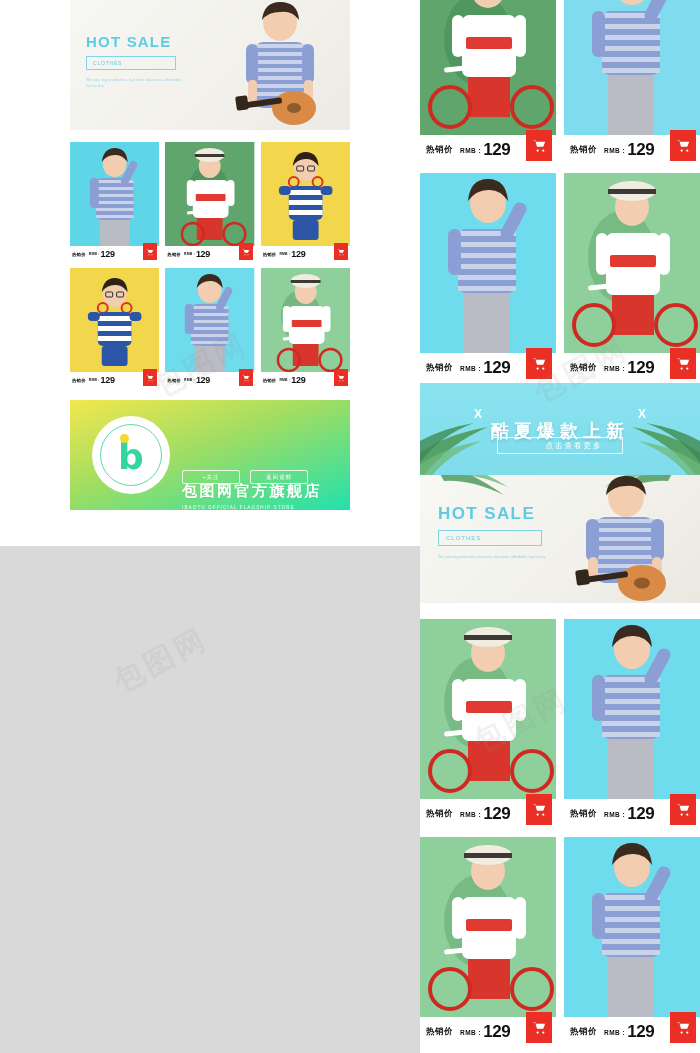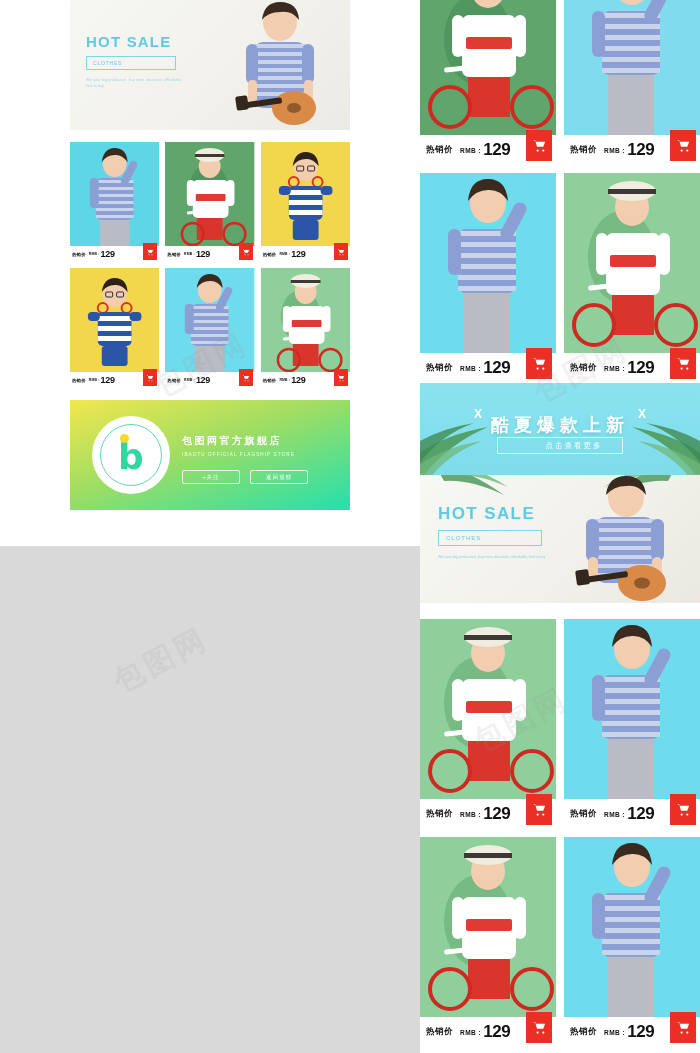--- a/index.html
+++ b/index.html
@@ -85,22 +85,23 @@
   .logo-b {
     font-size:36px; font-weight:bold; color:#33d6a0;
     font-family:"DejaVu Sans", sans-serif; line-height:1; margin-top:4px;
   }
   .logo-dot {
     position:absolute; left:19px; top:9px; width:9px; height:9px;
     border-radius:50%; background:#f5d92e;
   }
   .store-txt { position:absolute; left:112px; top:34px; width:160px; }
   .store-cn {
-    font-size:10px; color:#ffffff; letter-spacing:2.5px; font-weight:bold;
+    font-size:15px; color:#ffffff; letter-spacing:2.5px; font-weight:bold;
     text-shadow:0 1px 1px rgba(0,0,0,.06);
+    margin-top:48px;
   }
   .store-en { font-size:4.6px; color:#f4fff4; letter-spacing:1.1px; margin-top:4px; }
   .store-btns { position:absolute; left:112px; top:70px; display:flex; gap:10px; }
   .sbtn {
     width:58px; height:14px; border:1px solid rgba(255,255,255,.85);
     border-radius:2px; color:#fff; font-size:5.5px; letter-spacing:1px;
     display:flex; align-items:center; justify-content:center;
   }
 
   
@@ -123,21 +124,21 @@
   }
   .cart-l svg { width:15px; height:15px; }
 
   
   .promo {
     position:relative; width:280px; height:92px;
     background:linear-gradient(180deg,#8ae3ef 0%,#7fdceb 100%);
     overflow:hidden;
   }
   .promo-title {
-    position:absolute; left:0; right:0; top:30px; text-align:center;
+    position:absolute; left:0; right:0; top:36px; text-align:center;
     font-size:18px; font-weight:bold; color:#ffffff; letter-spacing:5px;
     text-shadow:0 2px 3px rgba(60,150,170,.35);
   }
   .promo-x-l, .promo-x-r {
     position:absolute; top:24px; font-size:12px; color:#fff; font-weight:bold;
   }
   .promo-x-l { left:54px; } .promo-x-r { right:54px; }
   .promo-btn {
     position:absolute; left:50%; transform:translateX(-50%); top:54px;
     width:126px; height:17px; border:1px solid rgba(255,255,255,.8);

